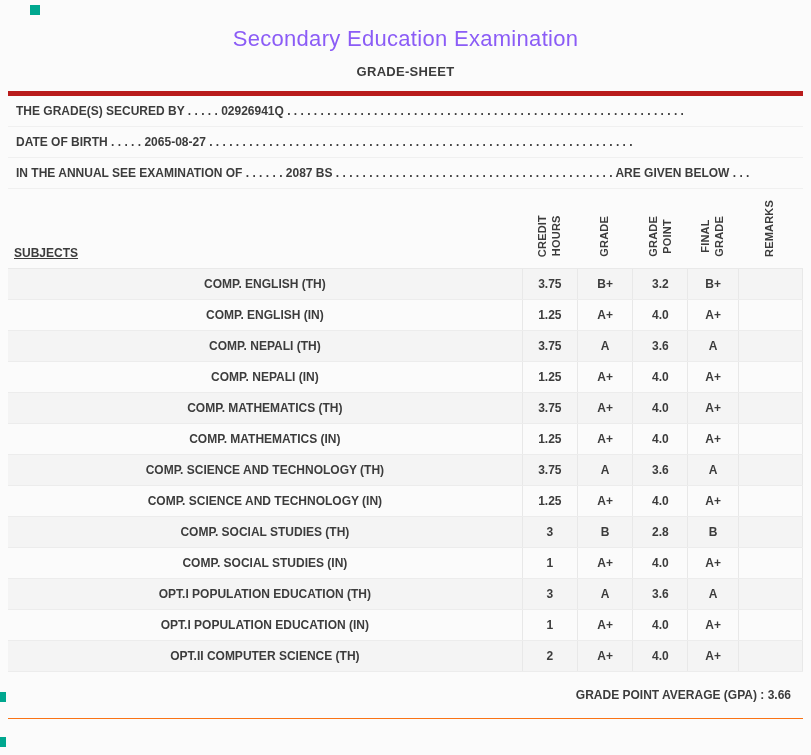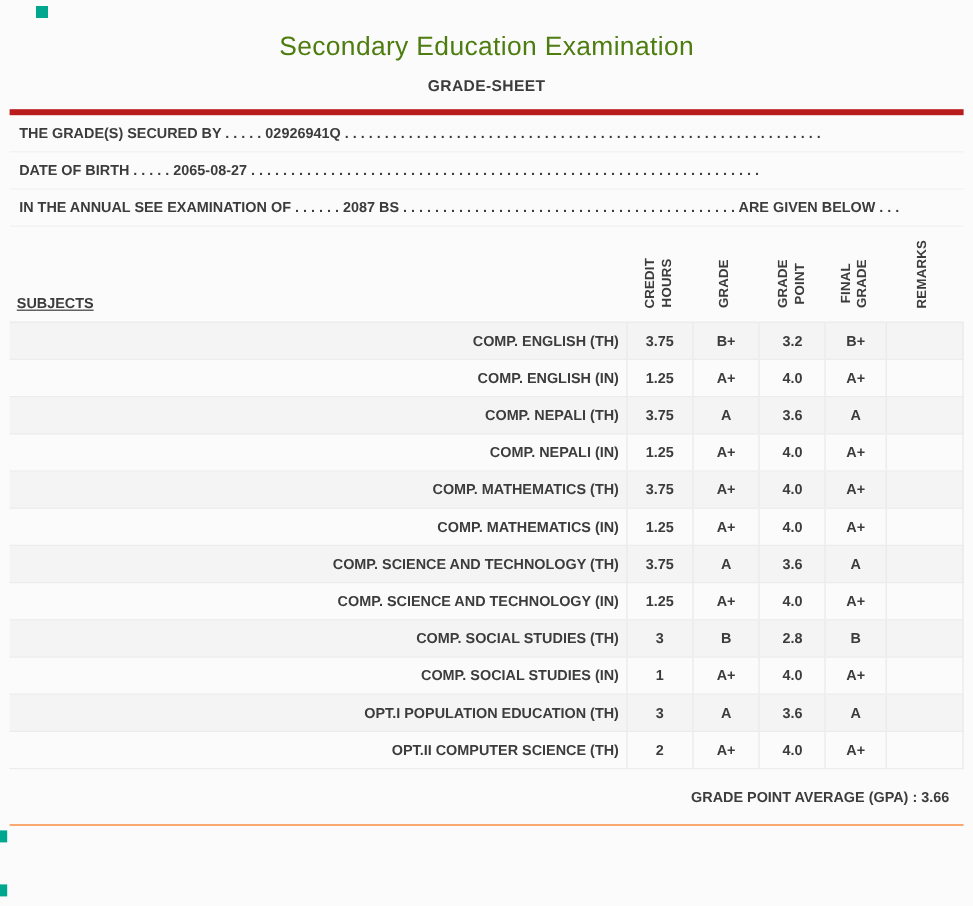--- a/index.html
+++ b/index.html
@@ -10,21 +10,21 @@
     background: #fbfbfb;
     font-family: "Liberation Sans", sans-serif;
     color: #3c3c3c;
     position: relative;
     overflow: hidden;
   }
   .page { padding: 0 8px; }
 
   .title {
     text-align: center;
-    color: #4d7c0f;
+    color: #8b5cf6;
     font-size: 22px;
     font-weight: 400;
     padding-top: 26px;
     letter-spacing: 0.3px;
   }
   .subtitle {
     text-align: center;
     font-size: 13px;
     font-weight: 700;
     margin-top: 12px;
@@ -70,21 +70,21 @@
     white-space: pre-line;
     font-size: 11px;
     line-height: 1.25;
     letter-spacing: 0.2px;
   }
   tbody td {
     border-bottom: 1px solid #ececec;
     padding: 8px 6px;
     height: 29px;
   }
-  tbody td.subject { text-align: right; padding-left: 6px; margin-left: 28px; }
+  tbody td.subject { text-align: center; padding-left: 6px; margin-left: 28px; }
   tbody td.val { text-align: center; border-left: 1px solid #e8e8e8; }
   tbody td.val:last-child { border-right: 1px solid #e8e8e8; }
   tbody tr:nth-child(odd)  { background: #f4f4f4; }
   tbody tr:nth-child(even) { background: #fbfbfb; }
 
   .gpa-row {
     margin: 0;
     padding: 16px 12px 16px 0;
     text-align: right;
     font-size: 12px;
@@ -224,20 +224,28 @@
 
     <tr>
       <td class="subject">OPT.I POPULATION EDUCATION (TH)</td>
       <td class="val">3</td>
       <td class="val">A</td>
       <td class="val">3.6</td>
       <td class="val">A</td>
       <td class="val"></td>
     </tr>
 
+    <tr>
+      <td class="subject">OPT.I POPULATION EDUCATION (IN)</td>
+      <td class="val">1</td>
+      <td class="val">A+</td>
+      <td class="val">4.0</td>
+      <td class="val">A+</td>
+      <td class="val"></td>
+    </tr>
 
     <tr>
       <td class="subject">OPT.II COMPUTER SCIENCE (TH)</td>
       <td class="val">2</td>
       <td class="val">A+</td>
       <td class="val">4.0</td>
       <td class="val">A+</td>
       <td class="val"></td>
     </tr>
 

